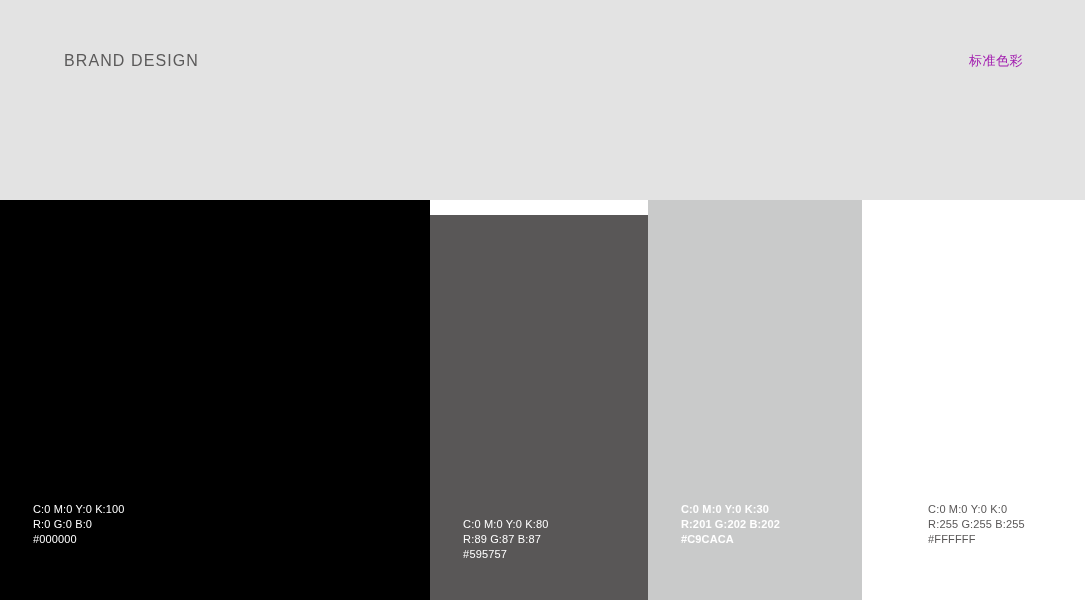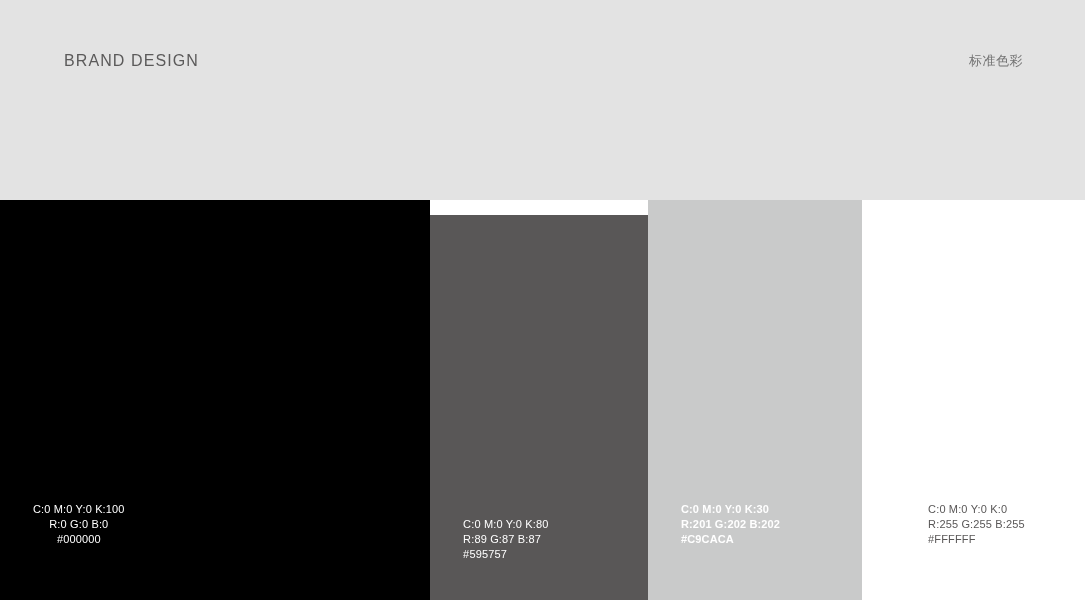--- a/index.html
+++ b/index.html
@@ -40,41 +40,41 @@
     color: #5b5a5a;
     white-space: nowrap;
   }
   .header-subtitle {
     position: absolute;
     right: 62px;
     top: 51px;
     font-size: 13px;
     line-height: 20px;
     letter-spacing: 0.5px;
-    color: #737373;
+    color: #a21caf;
     white-space: nowrap;
   }
 
   
   .swatch-strip {
     position: absolute;
     left: 0;
     top: 200px;
     width: 1085px;
     height: 400px;
     display: flex;
     flex-direction: row;
     align-items: stretch;
   }
   .swatch {
     position: relative;
     height: 400px;
     box-sizing: border-box;
   }
-  .swatch-0 { width: 462px; text-align: center; }
+  .swatch-0 { width: 462px; }
   .swatch-1 { width: 234px; }
   .swatch-2 { width: 230px; }
   .swatch-3 { width: 204px; margin-left: 33px; }
 
   .swatch-info {
     position: absolute;
     left: 33px;
     top: 302px;
     font-size: 11px;
     line-height: 15px;

